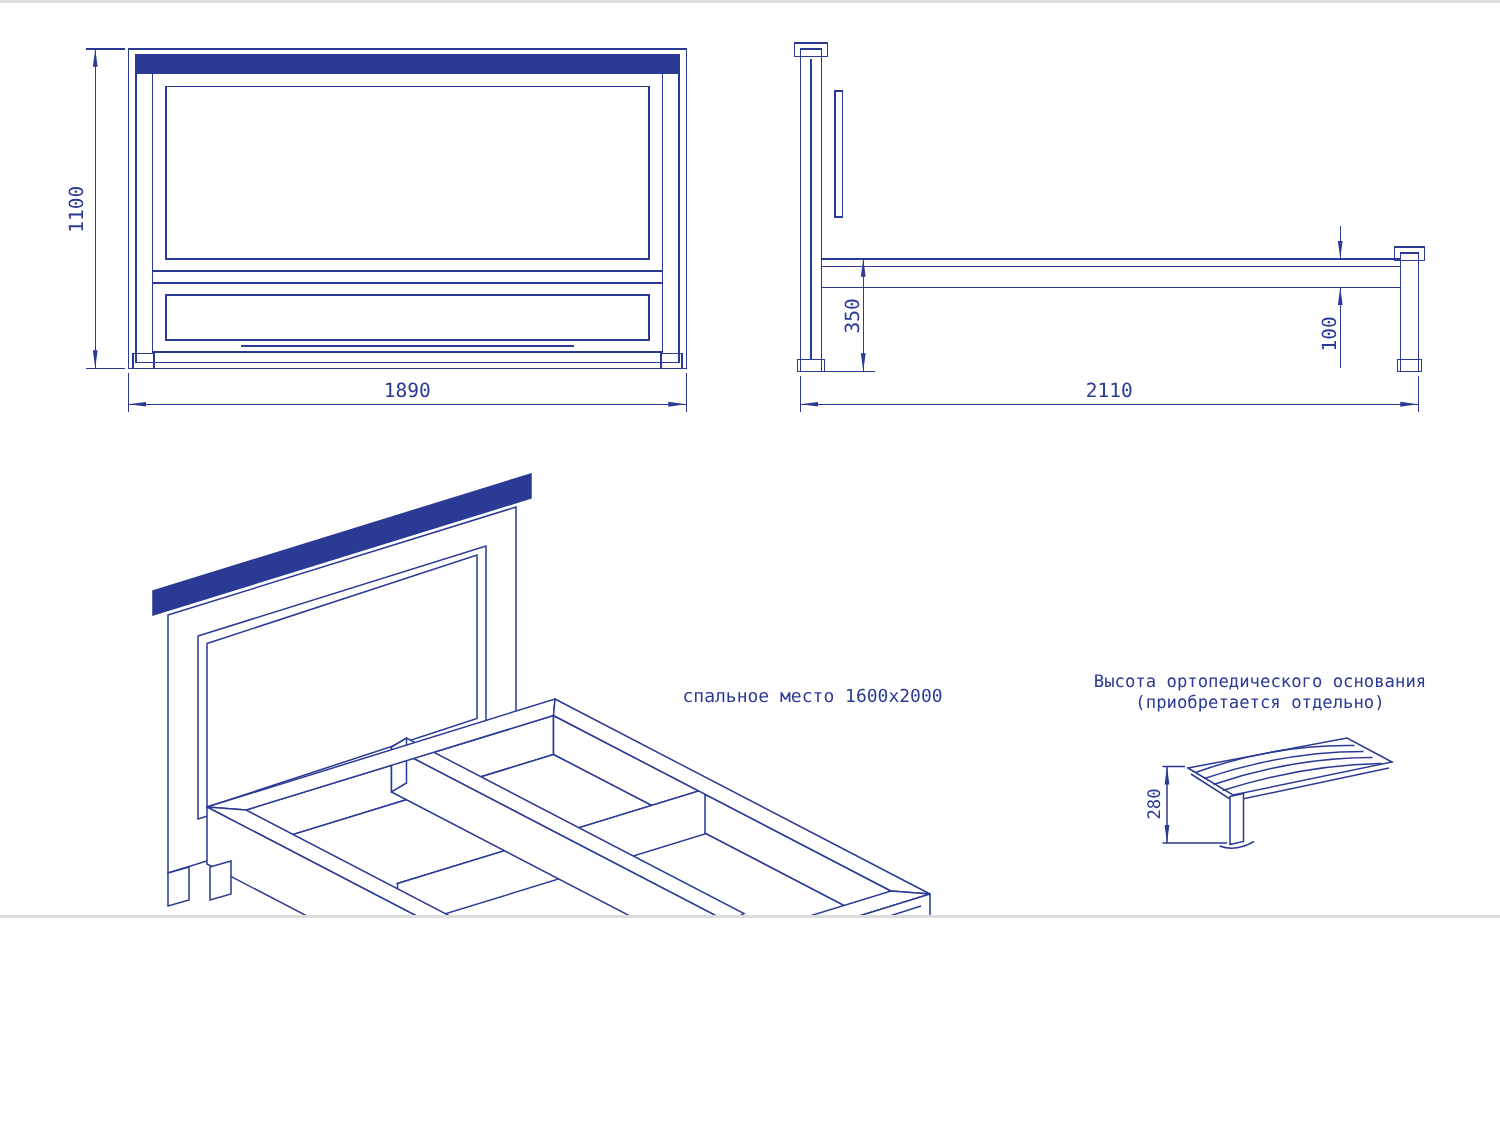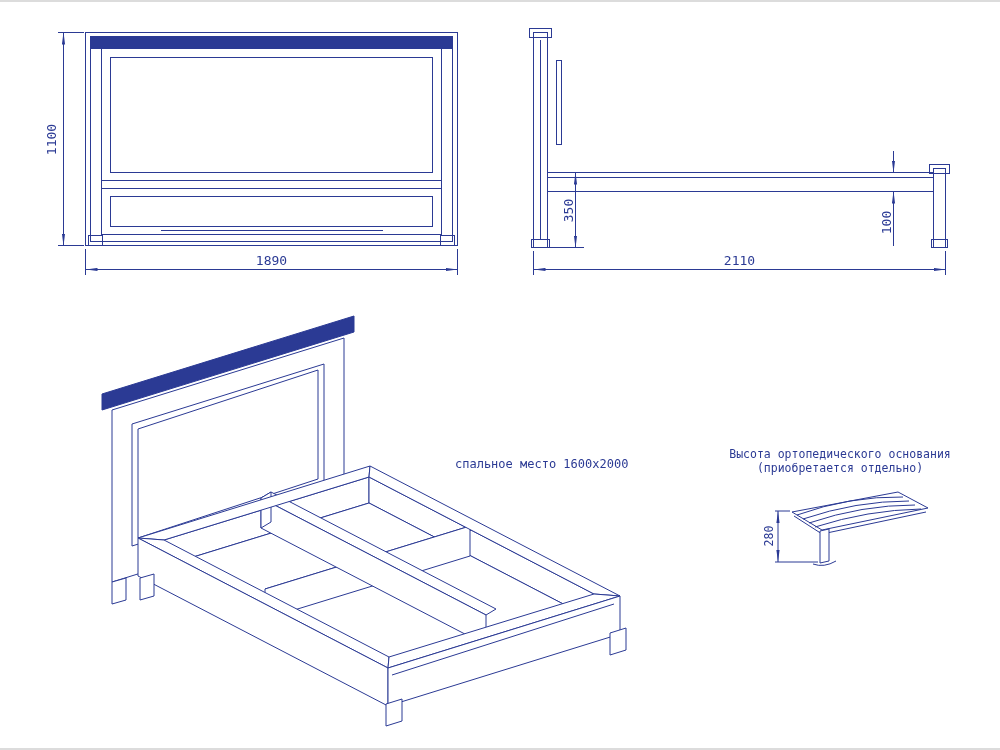--- a/index.html
+++ b/index.html
@@ -1,16 +1,16 @@
 <!DOCTYPE html>
 <html><head>
 <meta charset="utf-8">
 <style>
   html,body{margin:0;padding:0;background:#ffffff;}
-  .canvas{position:relative;width:1000px;height:750px;background:#ffffff;overflow:hidden;
+  .canvas{position:relative;width:1000px;height:612px;background:#ffffff;overflow:hidden;
           border-top:2px solid #dcdcdc;border-bottom:2px solid #dcdcdc;box-sizing:border-box;}
   svg{display:block;}
   svg *{stroke:currentColor;fill:none;stroke-width:1;}
   svg .filled{fill:currentColor;stroke:none;}
   svg .band{fill:currentColor;stroke:currentColor;}
   svg .face{fill:#ffffff;}
   svg text{fill:currentColor;stroke:none;font-family:"DejaVu Sans Mono","Liberation Mono",monospace;}
   text.dim{font-size:13px;}
   text.cap{font-size:11.5px;}
   text.iso-label{font-size:12px;}

